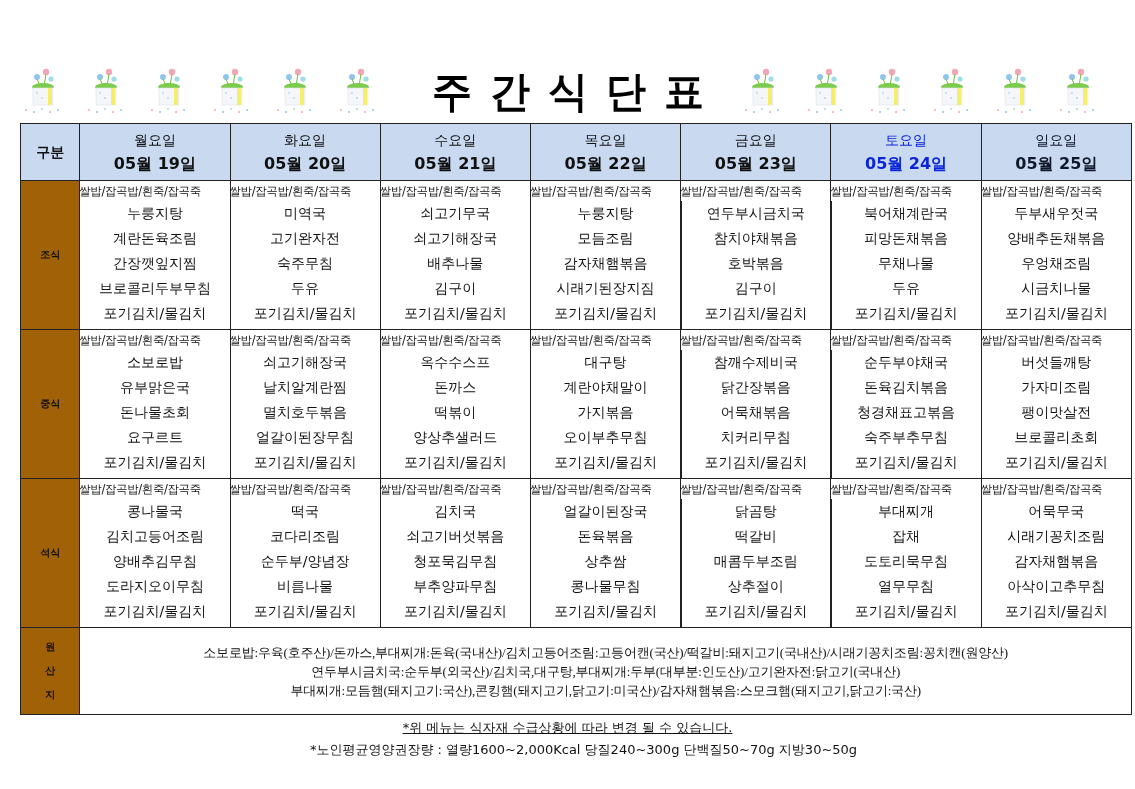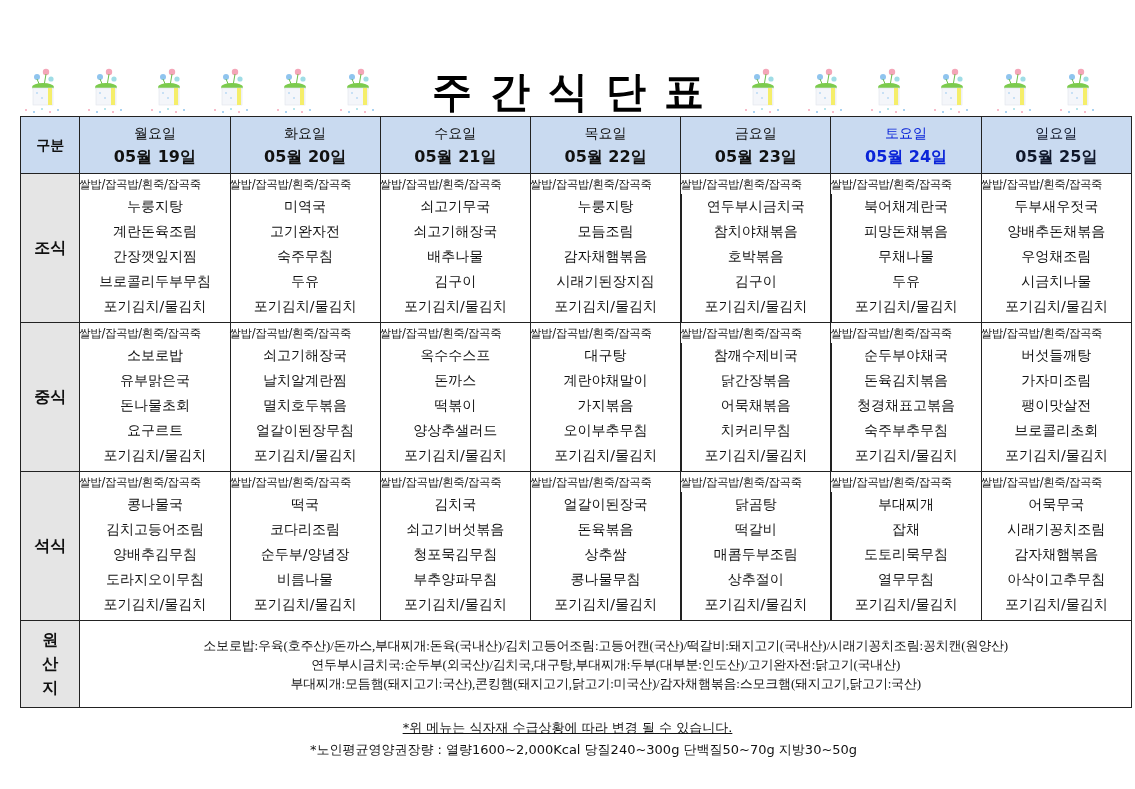--- a/index.html
+++ b/index.html
@@ -12,32 +12,32 @@
     .pots-left { left: 0; }
     .pots-right { left: 720px; }
     .pot { width: 45px; height: 50px; position: relative; margin-right: 18px; }
     .pot svg { width: 45px; height: 50px; display: block; }
     .title { position: absolute; left: 402px; top: 0; width: 310px; height: 50px;
              font-family: "DejaVu Sans", sans-serif; font-weight: bold; font-size: 40px;
              letter-spacing: 18px; line-height: 50px; color: #000; text-align: center;
              transform: scaleY(1.05); }
 
     
-    table.menu { position: absolute; left: 20px; top: 116px; width: 1112px;
+    table.menu { position: absolute; left: 20px; top: 123px; width: 1112px;
                  border-collapse: collapse; table-layout: fixed; }
     table.menu td { border: 1.5px solid #222; padding: 0; vertical-align: middle; text-align: center; }
     .col-label { width: 58px; }
     .col-day { width: 147px; }
     .head td { height: 56px; background: #c9daf0; }
     .head .day-name { font-size: 14px; font-weight: normal; line-height: 24px; display: block; }
     .head .day-date { font-size: 16px; font-weight: bold; line-height: 24px; display: block; }
     .head .lbl { font-size: 14px; font-weight: bold; }
     .sat { color: #0a24d8; }
     .sun { color: #0f172a; }
-    .row-label { background: #e5e5e5; font-size: 16px; font-weight: bold; }
+    .row-label { background: #a16207; font-size: 10px; font-weight: bold; }
 
     .meal td.day-cell { height: 148px; vertical-align: top; position: relative; }
     .rice { display: block; font-size: 11.4px; line-height: 20px; white-space: nowrap;
             letter-spacing: -0.3px; margin-left: -1px; margin-right: -1px; text-align: left; }
     .dish { display: block; font-size: 14px; line-height: 25px; }
     .day-cell .sep { position: absolute; left: -1px; top: 20px; bottom: 0; width: 1.5px; background: #222; }
 
     .origin td { height: 86px; }
     .origin .row-label { line-height: 24px; }
     .origin-text { font-size: 13px; line-height: 19px; text-align: center; }

